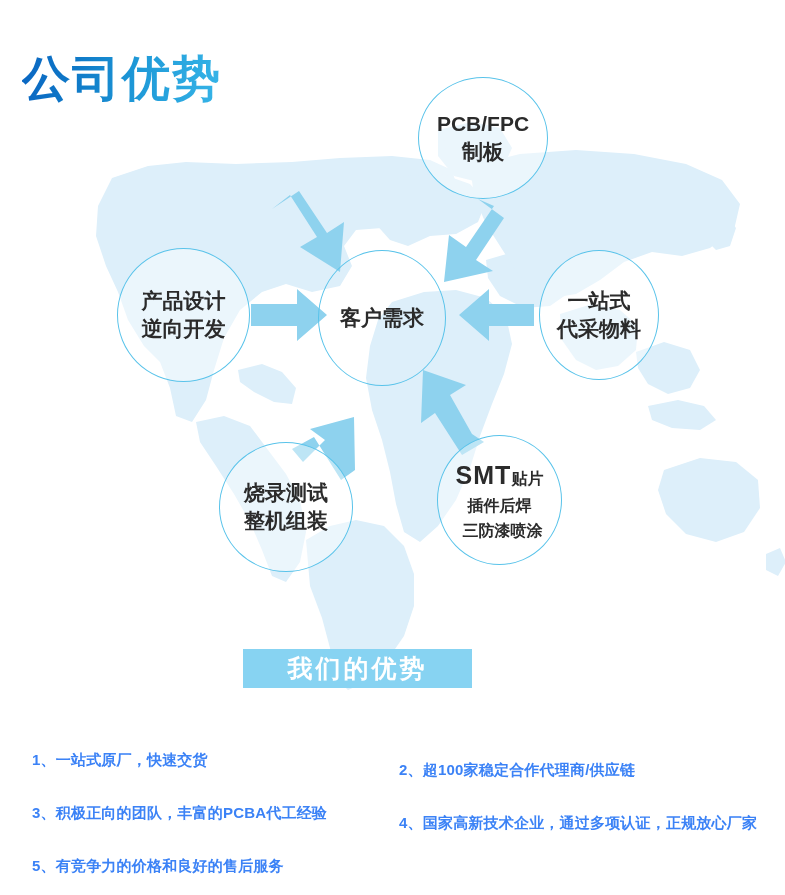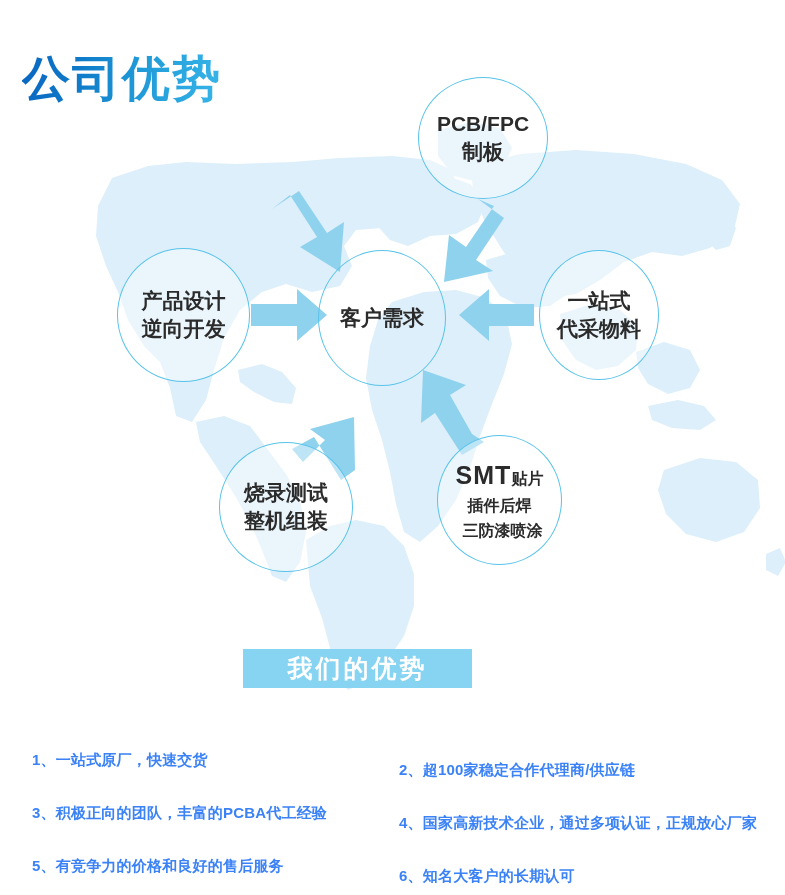--- a/index.html
+++ b/index.html
@@ -253,14 +253,13 @@
 <div id="advantages-banner">
   <span class="banner-text">我们的优势</span>
 </div>
 
 <div id="advantage-list">
   <div class="adv-item adv-col-left">1、一站式原厂，快速交货</div>
   <div class="adv-item adv-col-right">2、超100家稳定合作代理商/供应链</div>
   <div class="adv-item adv-col-left">3、积极正向的团队，丰富的PCBA代工经验</div>
   <div class="adv-item adv-col-right">4、国家高新技术企业，通过多项认证，正规放心厂家</div>
   <div class="adv-item adv-col-left">5、有竞争力的价格和良好的售后服务</div>
-  <div class="adv-item adv-col-right">6、知名大客户的长期认可</div>
 </div>
 
 </body></html>

